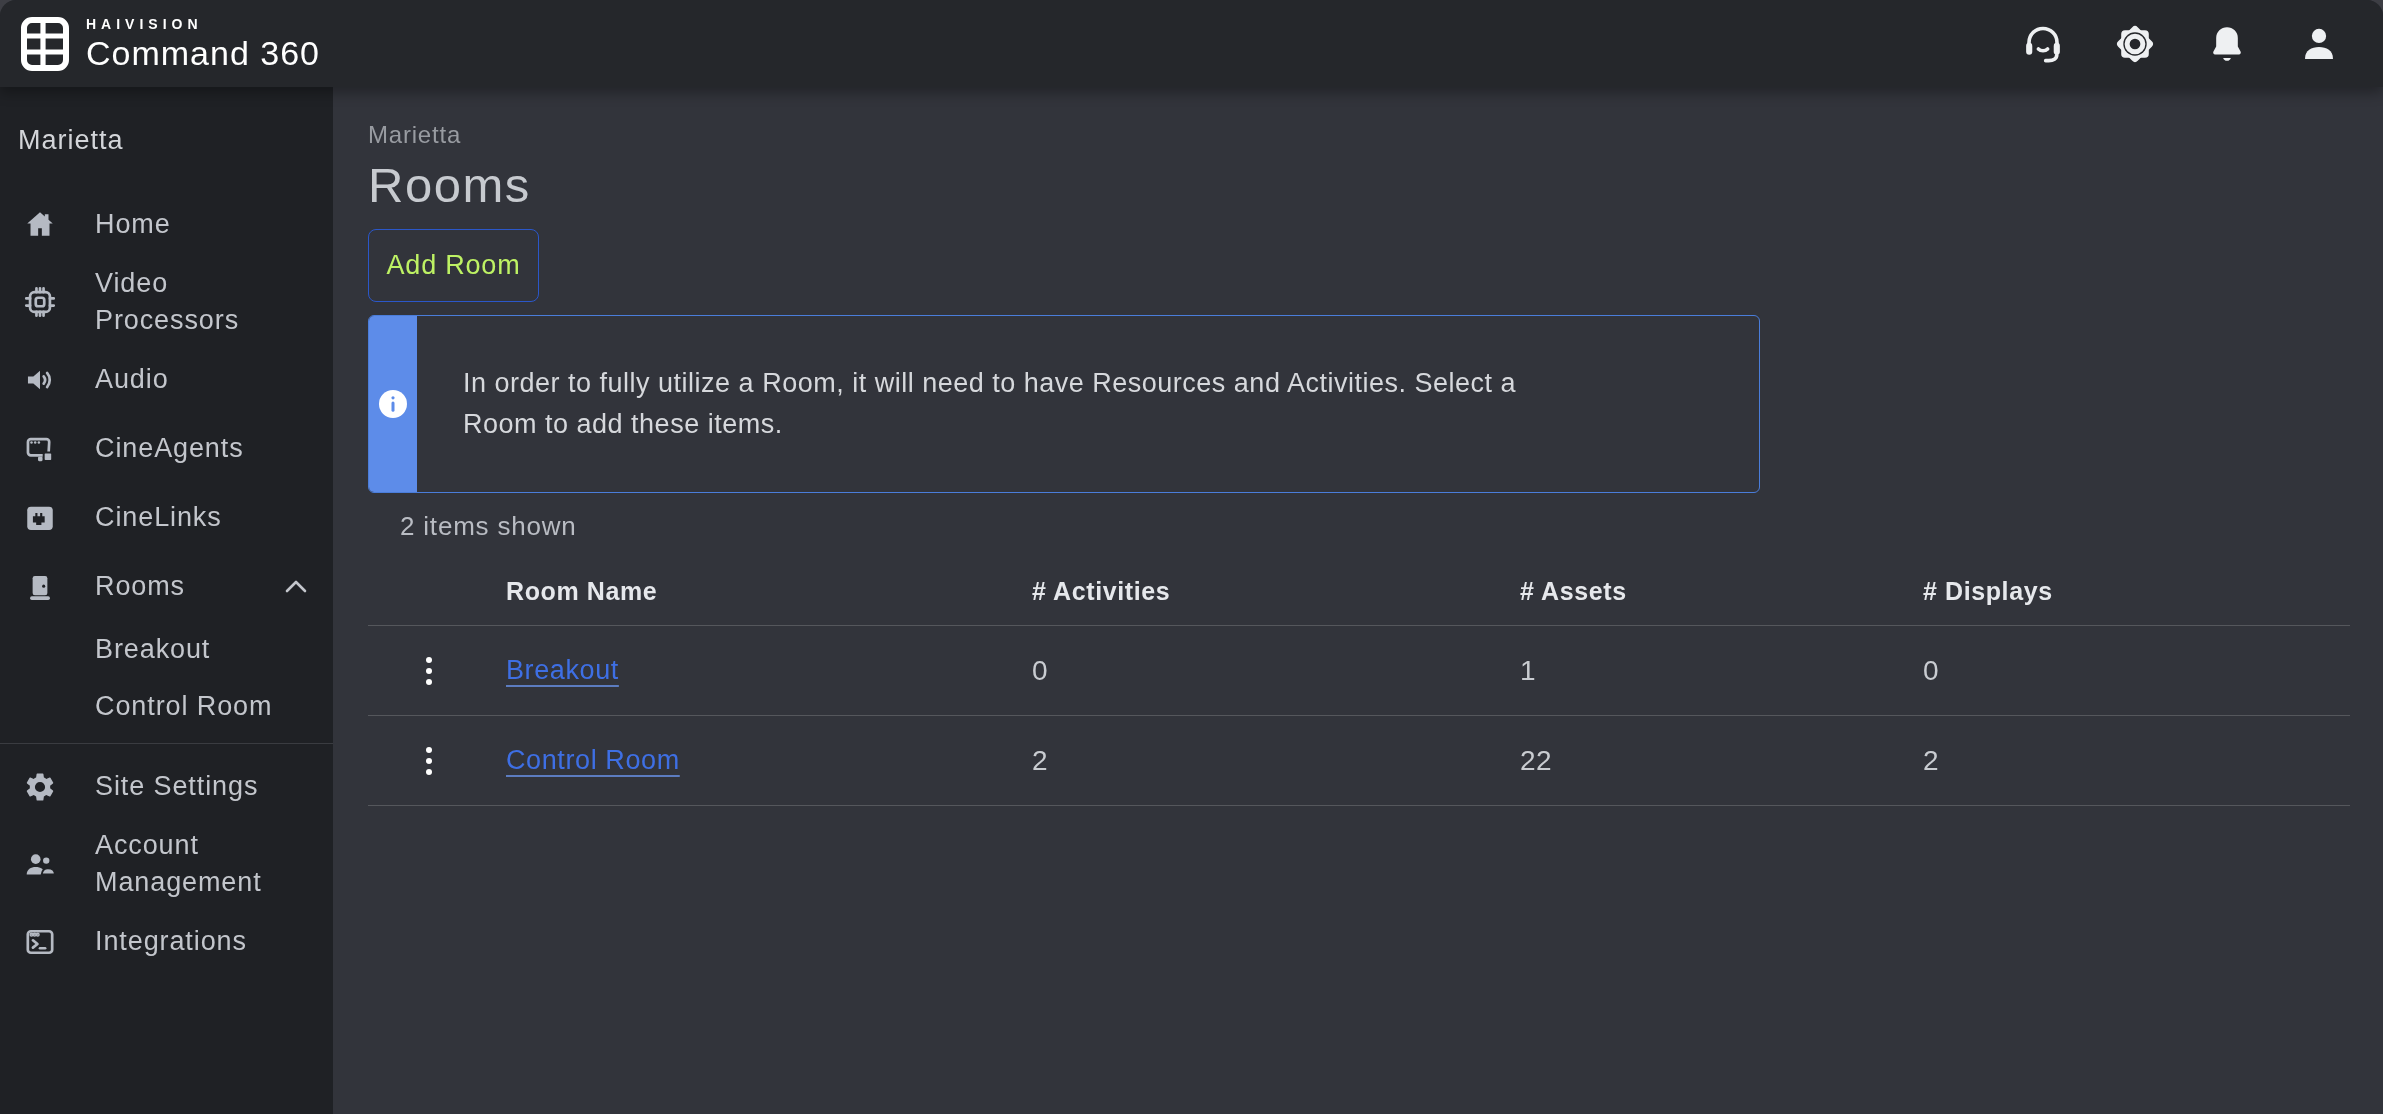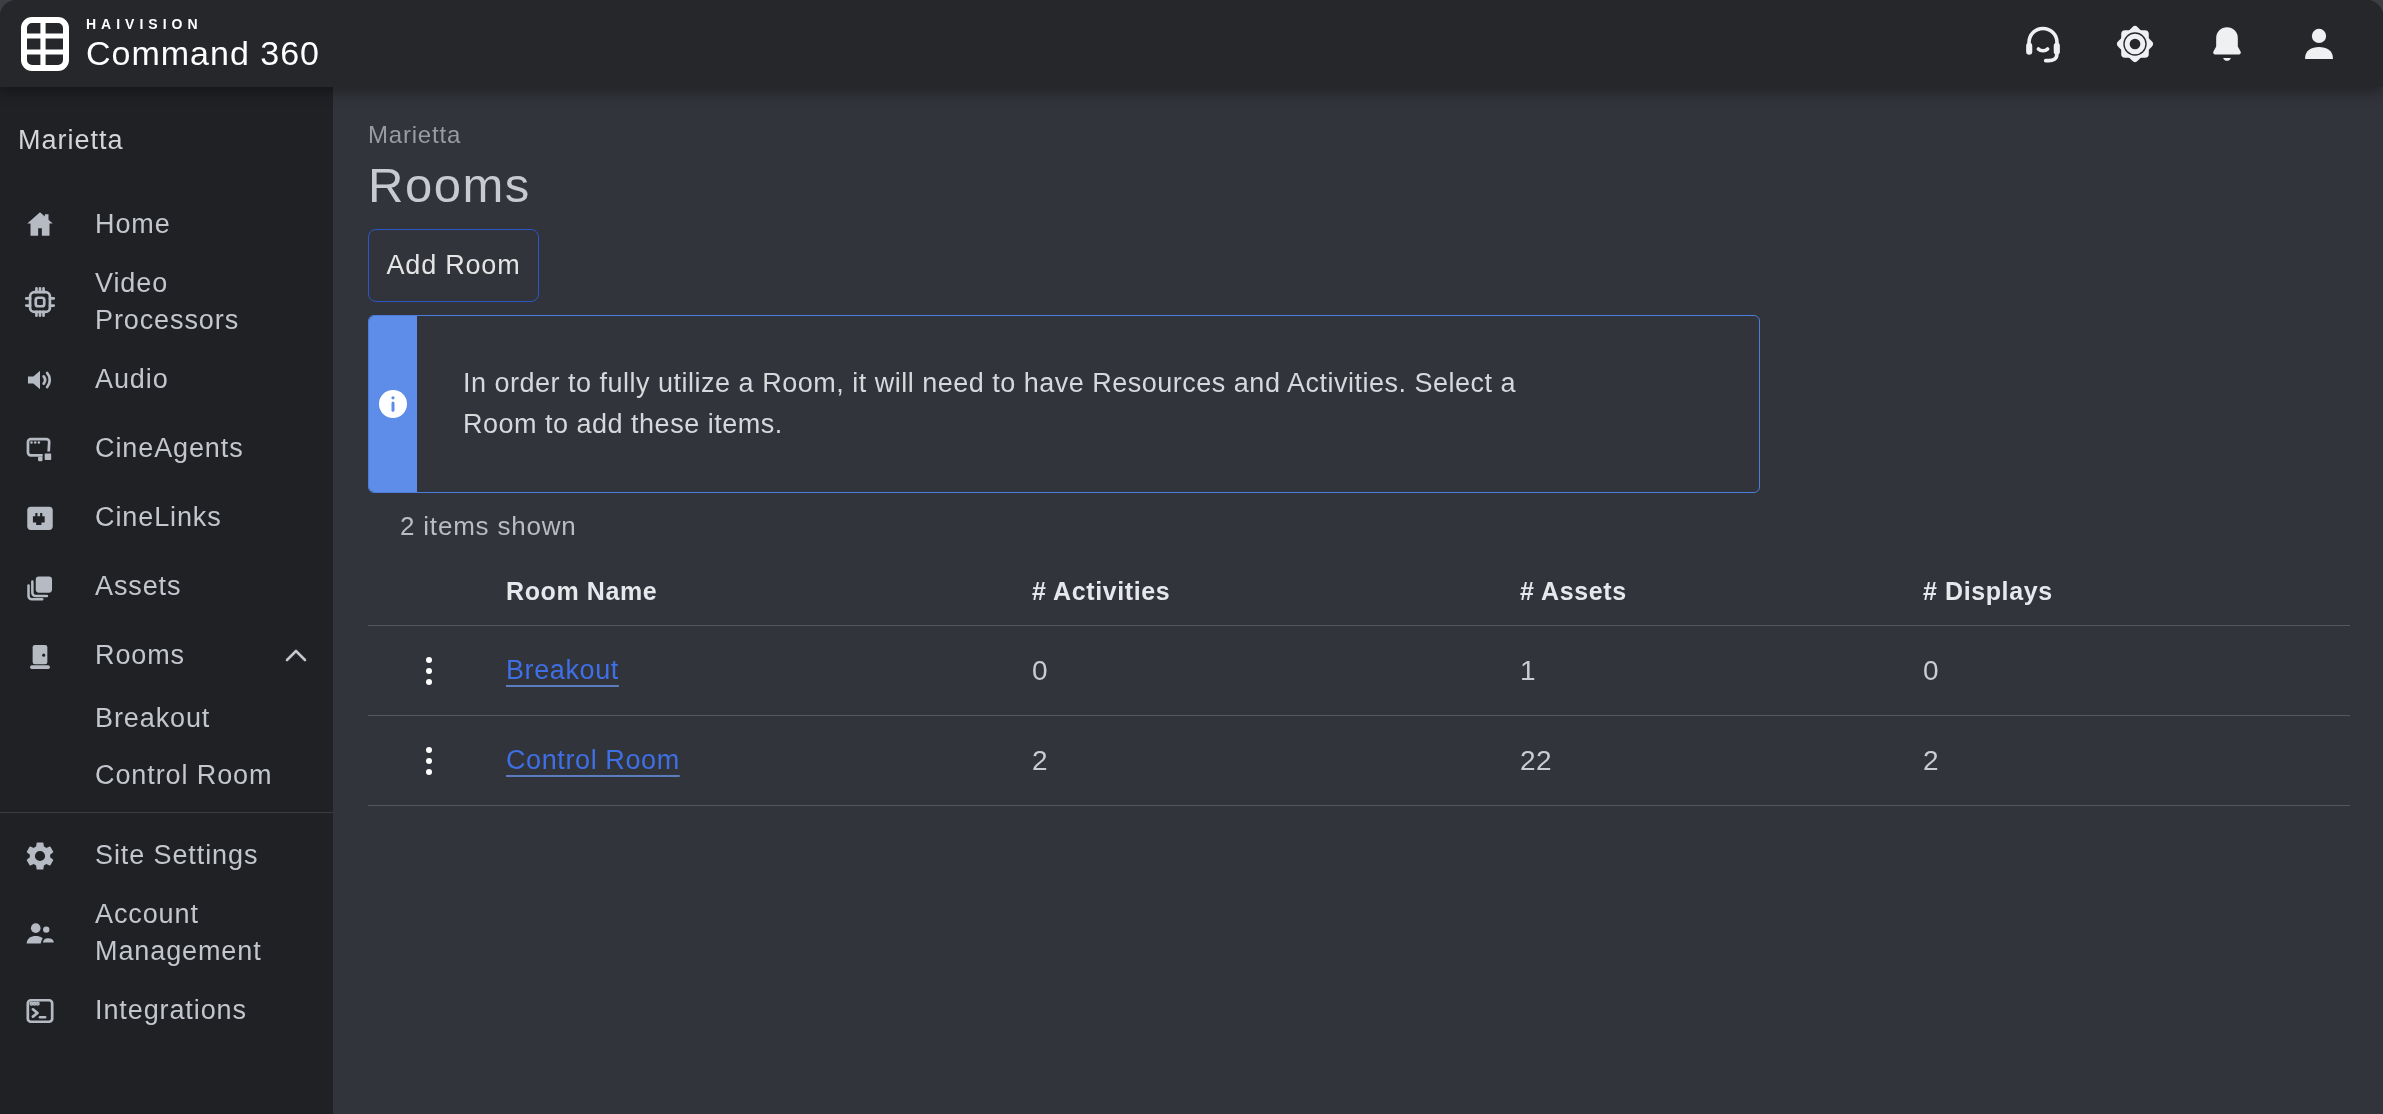--- a/index.html
+++ b/index.html
@@ -38,21 +38,21 @@
   .nav-sub{list-style:none;margin:0;padding:0;}
   .nav-subitem{display:flex;align-items:center;min-height:57px;padding:0 26px 0 95px;
                color:#c3c6cc;font-size:27px;letter-spacing:.9px;cursor:pointer;}
   .nav-divider{border:none;border-top:1px solid #3a3c41;margin:8px 0;}
 
   
   .breadcrumb{font-size:24px;line-height:30px;color:#989ba1;letter-spacing:.8px;}
   .page-title{margin:6px 0 0 0;font-size:49px;line-height:58px;font-weight:400;
               color:#c7cacf;letter-spacing:1.5px;}
   .add-room{margin-top:15px;width:171px;height:73px;background:transparent;cursor:pointer;
-            border:1.5px solid #2b57c9;border-radius:8px;color:#e5e5e5;font-size:27px;
+            border:1.5px solid #2b57c9;border-radius:8px;color:#bef264;font-size:27px;
             letter-spacing:.8px;font-family:"Liberation Sans",sans-serif;}
 
   
   .banner{margin-top:13px;width:1392px;min-height:102px;border:1.5px solid #4a7dda;
           border-radius:6px;display:flex;overflow:hidden;}
   .banner-stripe{flex:0 0 48px;background:#5d8ce9;display:flex;align-items:center;justify-content:center;}
   .banner-text{padding:20px 30px 20px 46px;font-size:27px;line-height:41px;color:#d6d8dc;
                letter-spacing:.5px;max-width:1140px;}
 
   
@@ -171,30 +171,20 @@
             <svg width="34" height="34" viewBox="0 0 24 24">
               <rect x="3" y="4" width="18" height="16.5" rx="2.6" fill="#b5bac3"></rect>
               <path d="M7 15.2v-4.4h1.7V8.4h1.5v2.4h1.9V8.4h1.5v2.4H15.3v4.4h-2.3v1.7h-3.7v-1.7z" fill="#1f2125"></path>
             </svg>
           </span>
           <span class="nav-label">CineLinks</span>
         </li>
         <li class="nav-item">
           <span class="nav-icon">
             <svg width="34" height="34" viewBox="0 0 24 24">
-              <rect x="9" y="4.5" width="11.5" height="11.5" rx="2.2" fill="#b5bac3"></rect>
-              <path d="M6.6 8.2v7.9a2.3 2.3 0 0 0 2.3 2.3h8" fill="none" stroke="#b5bac3" stroke-width="1.8" stroke-linecap="round"></path>
-              <path d="M3.9 10.9v7.4a2.3 2.3 0 0 0 2.3 2.3h7.4" fill="none" stroke="#b5bac3" stroke-width="1.8" stroke-linecap="round"></path>
-            </svg>
-          </span>
-          <span class="nav-label">Assets</span>
-        </li>
-        <li class="nav-item">
-          <span class="nav-icon">
-            <svg width="34" height="34" viewBox="0 0 24 24">
               <rect x="6.8" y="4.2" width="10.4" height="13.6" rx="1.6" fill="#b5bac3"></rect>
               <circle cx="14.6" cy="11.4" r="1.1" fill="#1f2125"></circle>
               <rect x="5" y="18.6" width="14" height="2.6" rx="1.2" fill="#b5bac3"></rect>
             </svg>
           </span>
           <span class="nav-label">Rooms</span>
           <span class="nav-chevron">
             <svg width="22" height="13" viewBox="0 0 22 13" fill="none" stroke="#c3c6cc" stroke-width="2.6" stroke-linecap="round" stroke-linejoin="round">
               <polyline points="2,11 11,2 20,11"></polyline>
             </svg>

